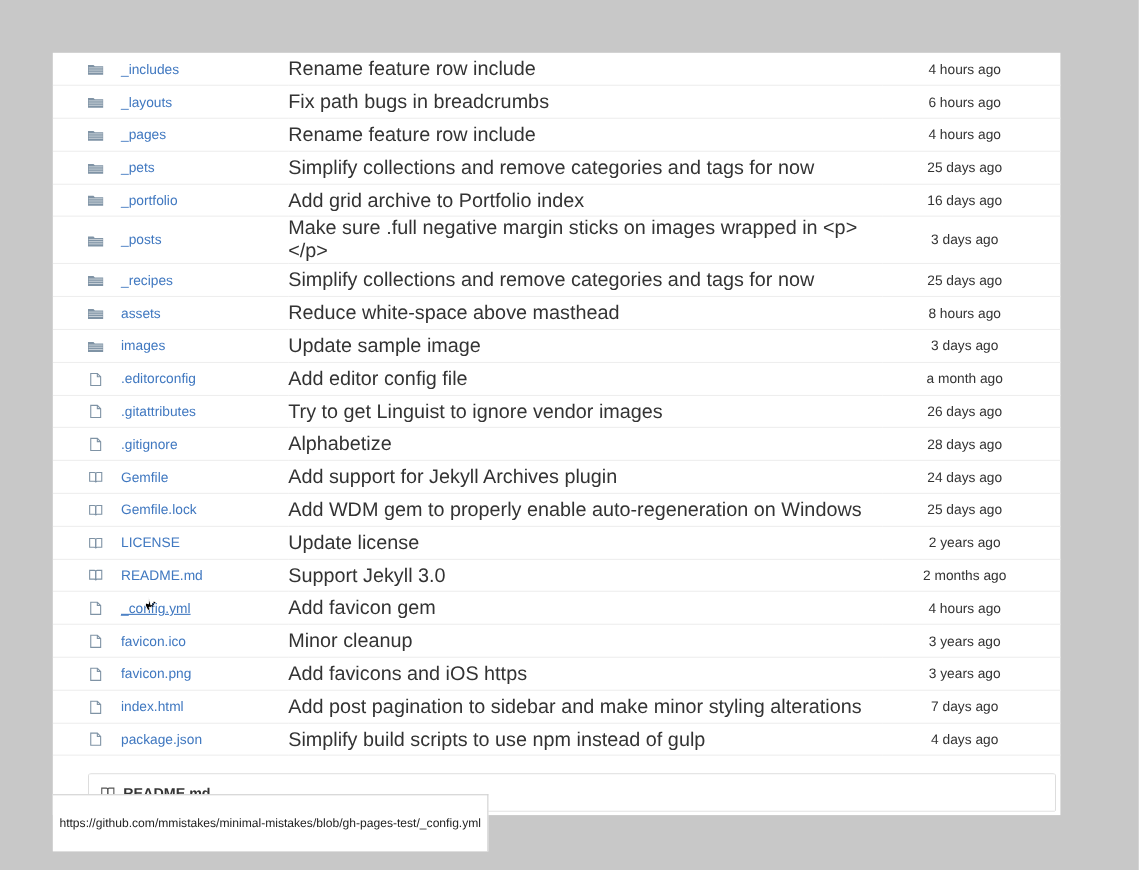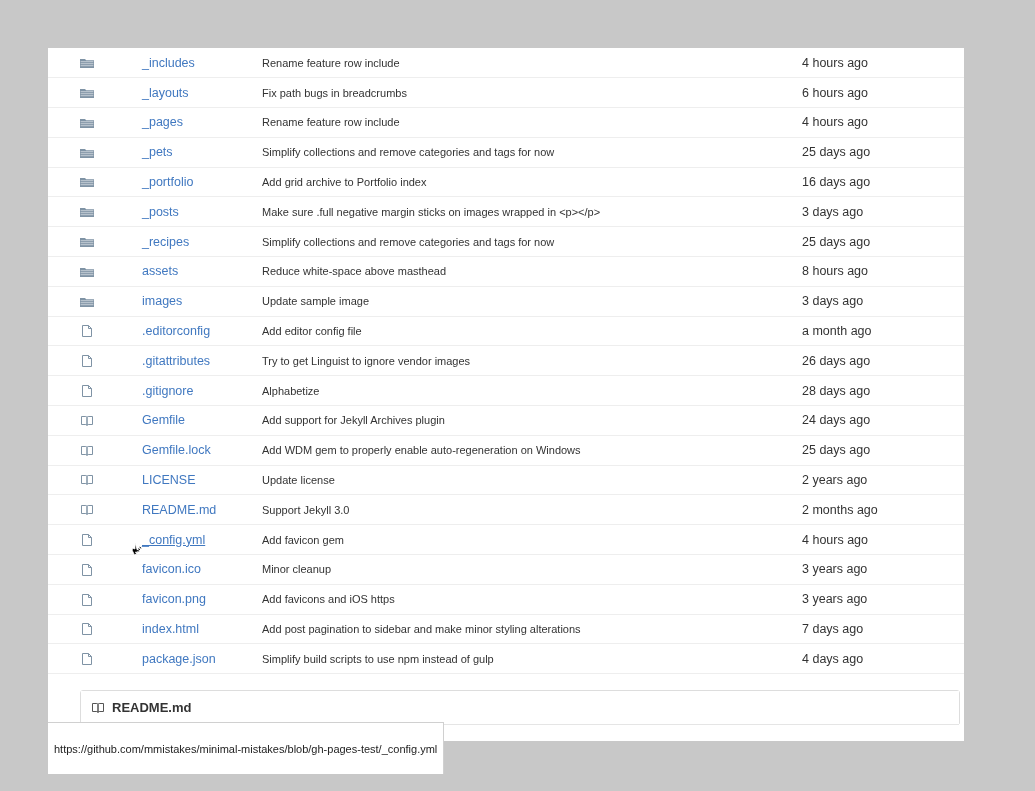--- a/index.html
+++ b/index.html
@@ -49,39 +49,38 @@
   .cell-name {
     width: 152px;
   }
 
   .cell-msg {
     width: 540px;
   }
 
   .cell-age {
     width: 150px;
-    text-align: left;
+    text-align: center;
     padding-right: 16px !important;
     color: #767676;
     font-size: 12px;
     white-space: nowrap;
   }
 
   .name-link {
     color: #4078c0;
     text-decoration: none;
     font-size: 12.5px;
     cursor: pointer;
-    margin-left: 32px;
   }
 
   .msg-link {
     color: #333333;
     text-decoration: none;
-    font-size: 11px;
+    font-size: 18px;
   }
 
   
   .icon {
     display: inline-block;
     width: 14px;
     height: 14px;
     position: relative;
     vertical-align: middle;
   }

